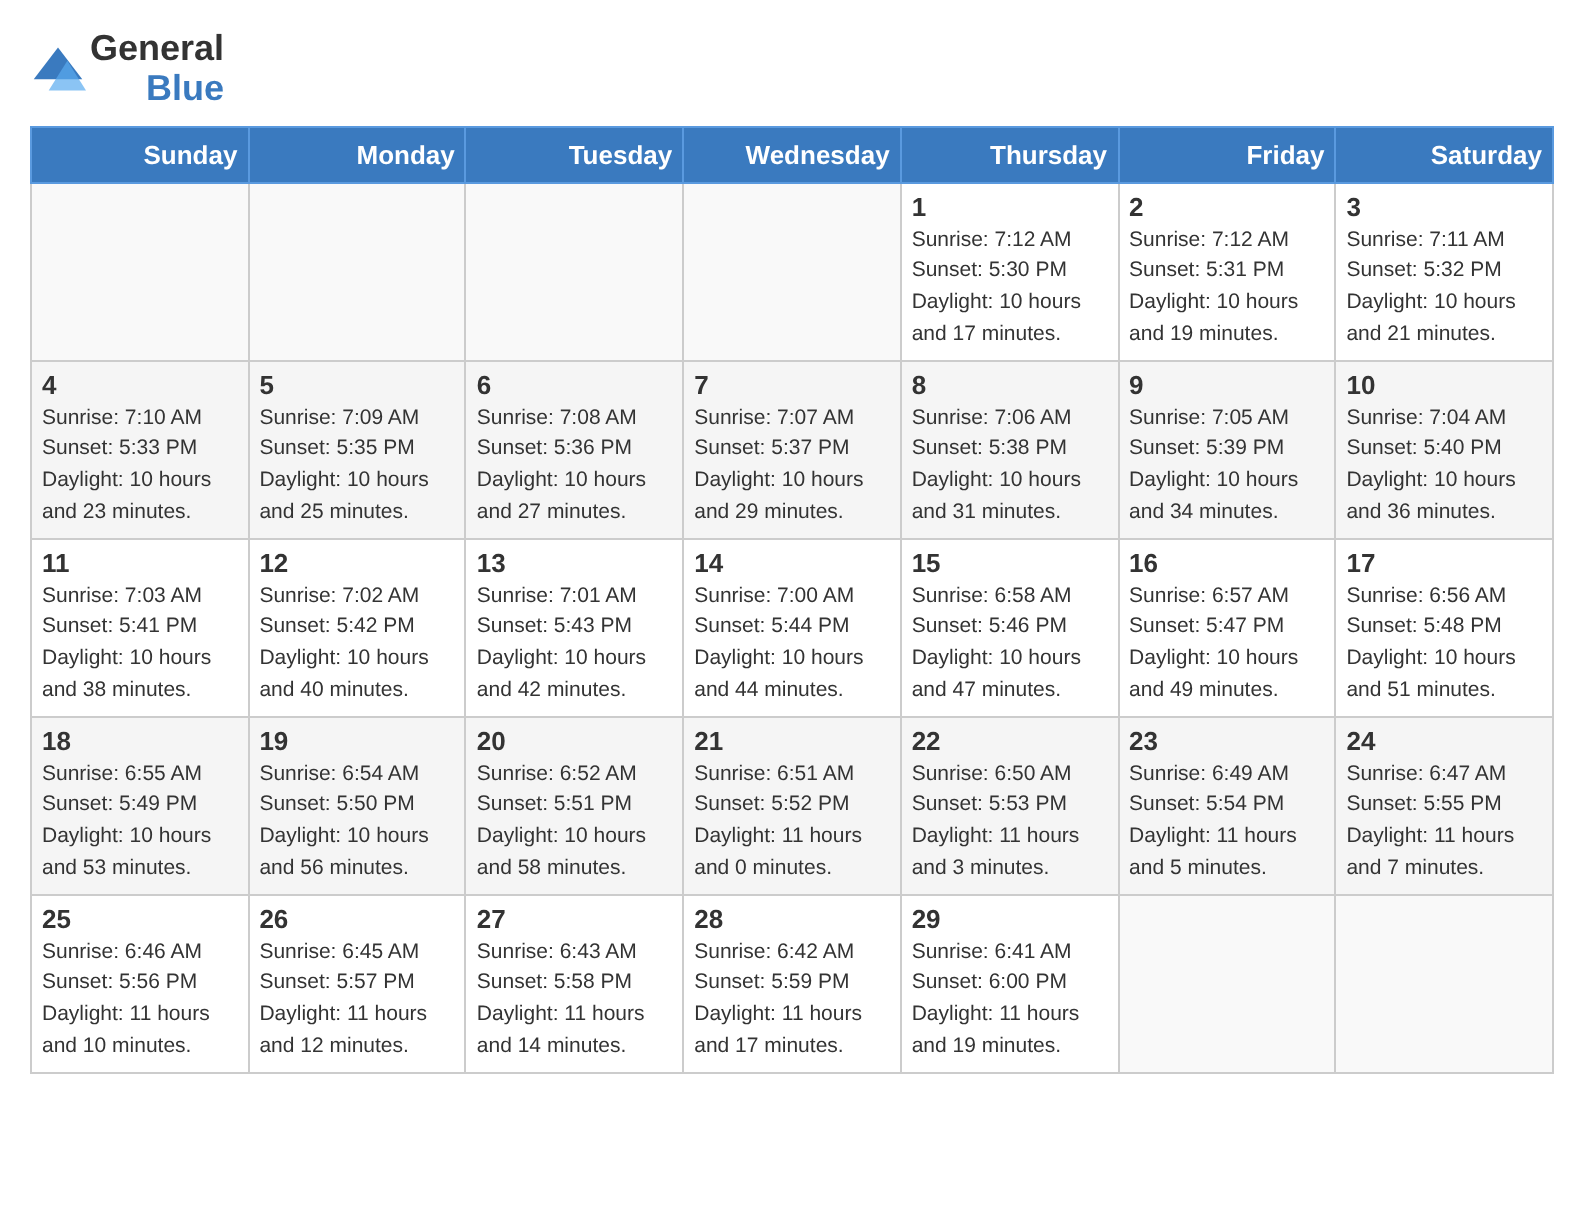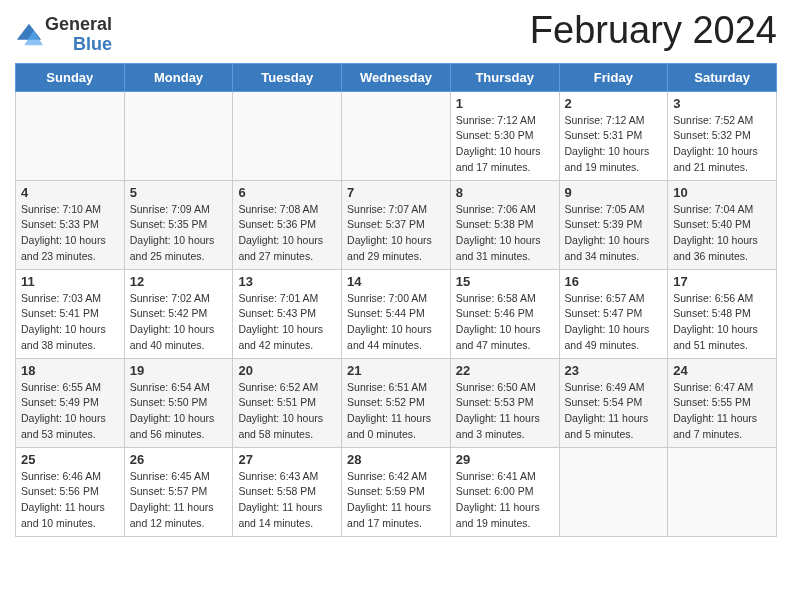--- a/index.html
+++ b/index.html
@@ -59,21 +59,21 @@
       width: 100%;
       border-collapse: collapse;
       border: 1px solid #ccc;
     }
     .calendar th {
       background: #3a7abf;
       color: #fff;
       font-size: 13px;
       font-weight: bold;
       padding: 6px 5px;
-      text-align: center;
+      text-align: right;
       border: 1px solid #5a9adf;
     }
     .calendar td {
       vertical-align: top;
       border: 1px solid #ccc;
       padding: 4px 5px;
       width: calc(100% / 7);
       min-height: 80px;
       font-size: 11px;
       color: #333;
@@ -108,21 +108,20 @@
     <svg class="logo-icon" viewBox="0 0 30 30" xmlns="http://www.w3.org/2000/svg">
       <polygon points="15,3 28,20 2,20" fill="#3a7abf"></polygon>
       <polygon points="20,10 30,26 10,26" fill="#5aabef" opacity="0.7"></polygon>
     </svg>
     <div class="logo-text">
       <span class="logo-general">General</span>
       <span class="logo-blue">Blue</span>
     </div>
   </div>
   <div class="title-section">
-    <div class="main-title">February 2024</div>
   </div>
 </div>
 
 <table class="calendar">
   <thead>
     <tr>
     <th>Sunday</th>
         <th>Monday</th>
         <th>Tuesday</th>
         <th>Wednesday</th>
@@ -144,21 +143,21 @@
 Daylight: 10 hours and 17 minutes.</div>
         </td>
         <td>
           <span class="day-num">2</span>
           <div class="day-detail">Sunrise: 7:12 AM
 Sunset: 5:31 PM
 Daylight: 10 hours and 19 minutes.</div>
         </td>
         <td>
           <span class="day-num">3</span>
-          <div class="day-detail">Sunrise: 7:52 AM
+          <div class="day-detail">Sunrise: 7:11 AM
 Sunset: 5:32 PM
 Daylight: 10 hours and 21 minutes.</div>
         </td>
       </tr>
       <tr>
         <td>
           <span class="day-num">4</span>
           <div class="day-detail">Sunrise: 7:10 AM
 Sunset: 5:33 PM
 Daylight: 10 hours and 23 minutes.</div>

